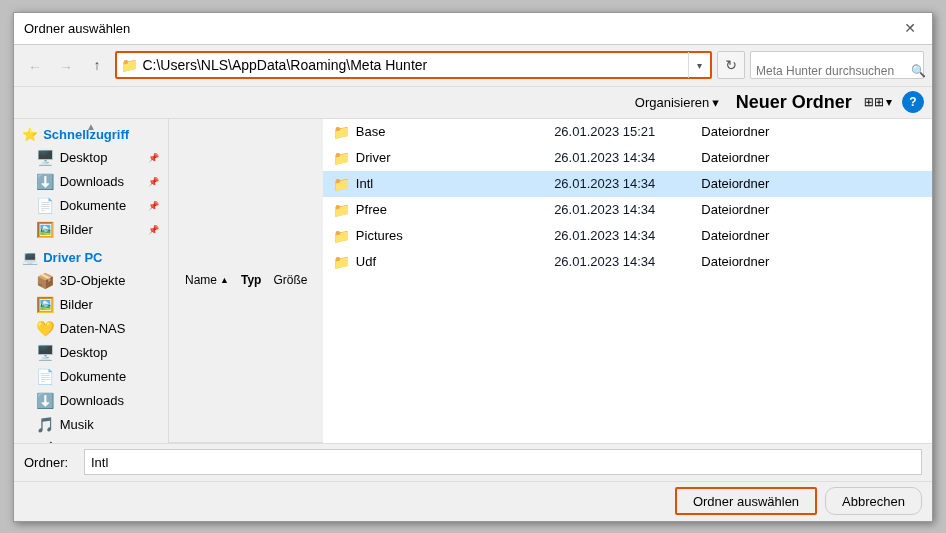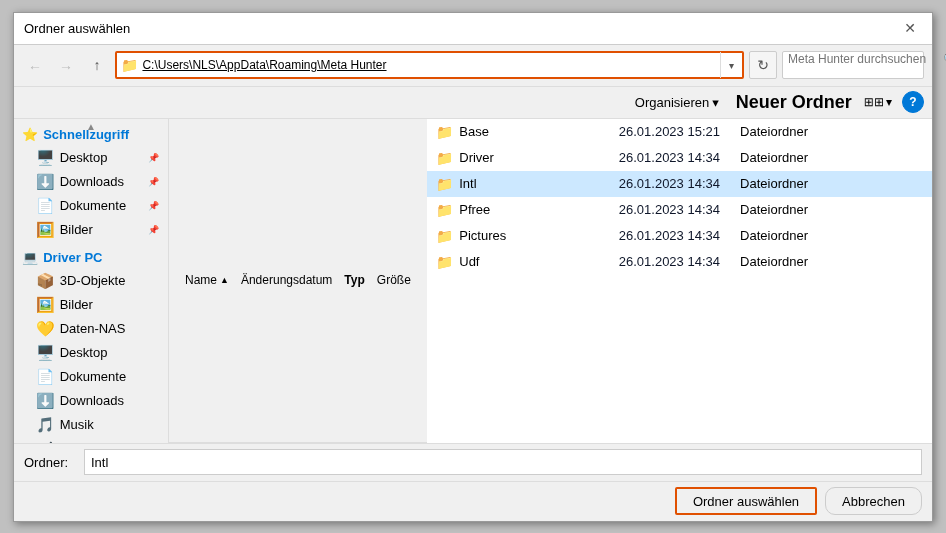--- a/index.html
+++ b/index.html
@@ -85,24 +85,23 @@
       border-radius: 2px;
     }
     .address-icon {
       padding: 0 4px;
       font-size: 14px;
     }
     .address-input {
       flex: 1;
       border: none;
       outline: none;
-      font-size: 12px;
-      background: transparent;
-      color: #000;
-      text-decoration: underline;
+      font-size: 14px;
+      background: transparent;
+      color: #000;
     }
     .address-dropdown {
       width: 22px;
       height: 26px;
       border: none;
       border-left: 1px solid #ddd;
       background: transparent;
       cursor: pointer;
       display: flex;
       align-items: center;
@@ -118,25 +117,25 @@
       cursor: pointer;
       display: flex;
       align-items: center;
       justify-content: center;
       border-radius: 2px;
       font-size: 14px;
       color: #555;
     }
     .search-wrapper {
       display: flex;
-      align-items: flex-start;
+      align-items: flex-end;
       border: 1px solid #ccc;
       background: #fff;
       height: 28px;
-      width: 142px;
+      width: 174px;
       border-radius: 2px;
       padding: 0 5px;
     }
     .search-input {
       flex: 1;
       border: none;
       outline: none;
       font-size: 12px;
       background: transparent;
       color: #888;
@@ -509,23 +508,20 @@
         <span>Videos</span>
       </div>
     </div>
 
     <div class="file-area">
 
       <div class="file-header">
         <div class="col-header col-name">
           <span>Name</span>
           <span class="sort-arrow">▲</span>
-        </div>
-        <div class="col-header col-date">
-          <span>Änderungsdatum</span>
         </div>
         <div class="col-header col-type">
           <span>Typ</span>
         </div>
         <div class="col-header col-size">
           <span>Größe</span>
         </div>
       </div>
 
       <div class="file-list">

